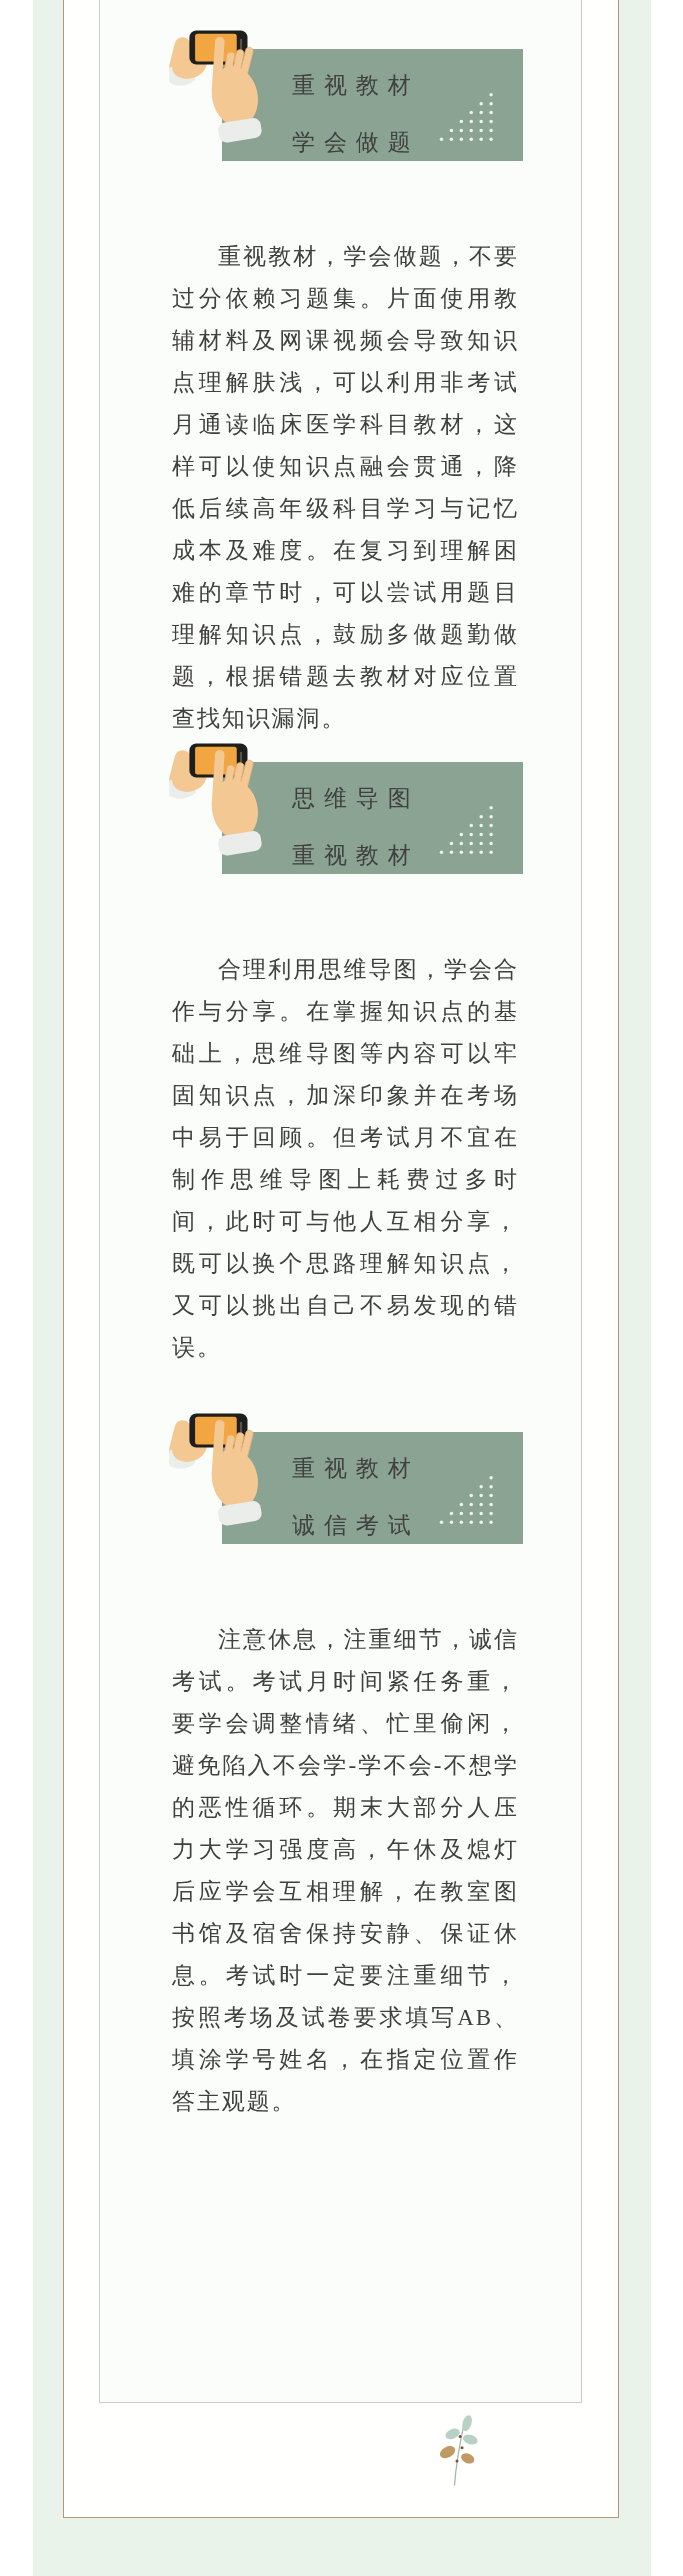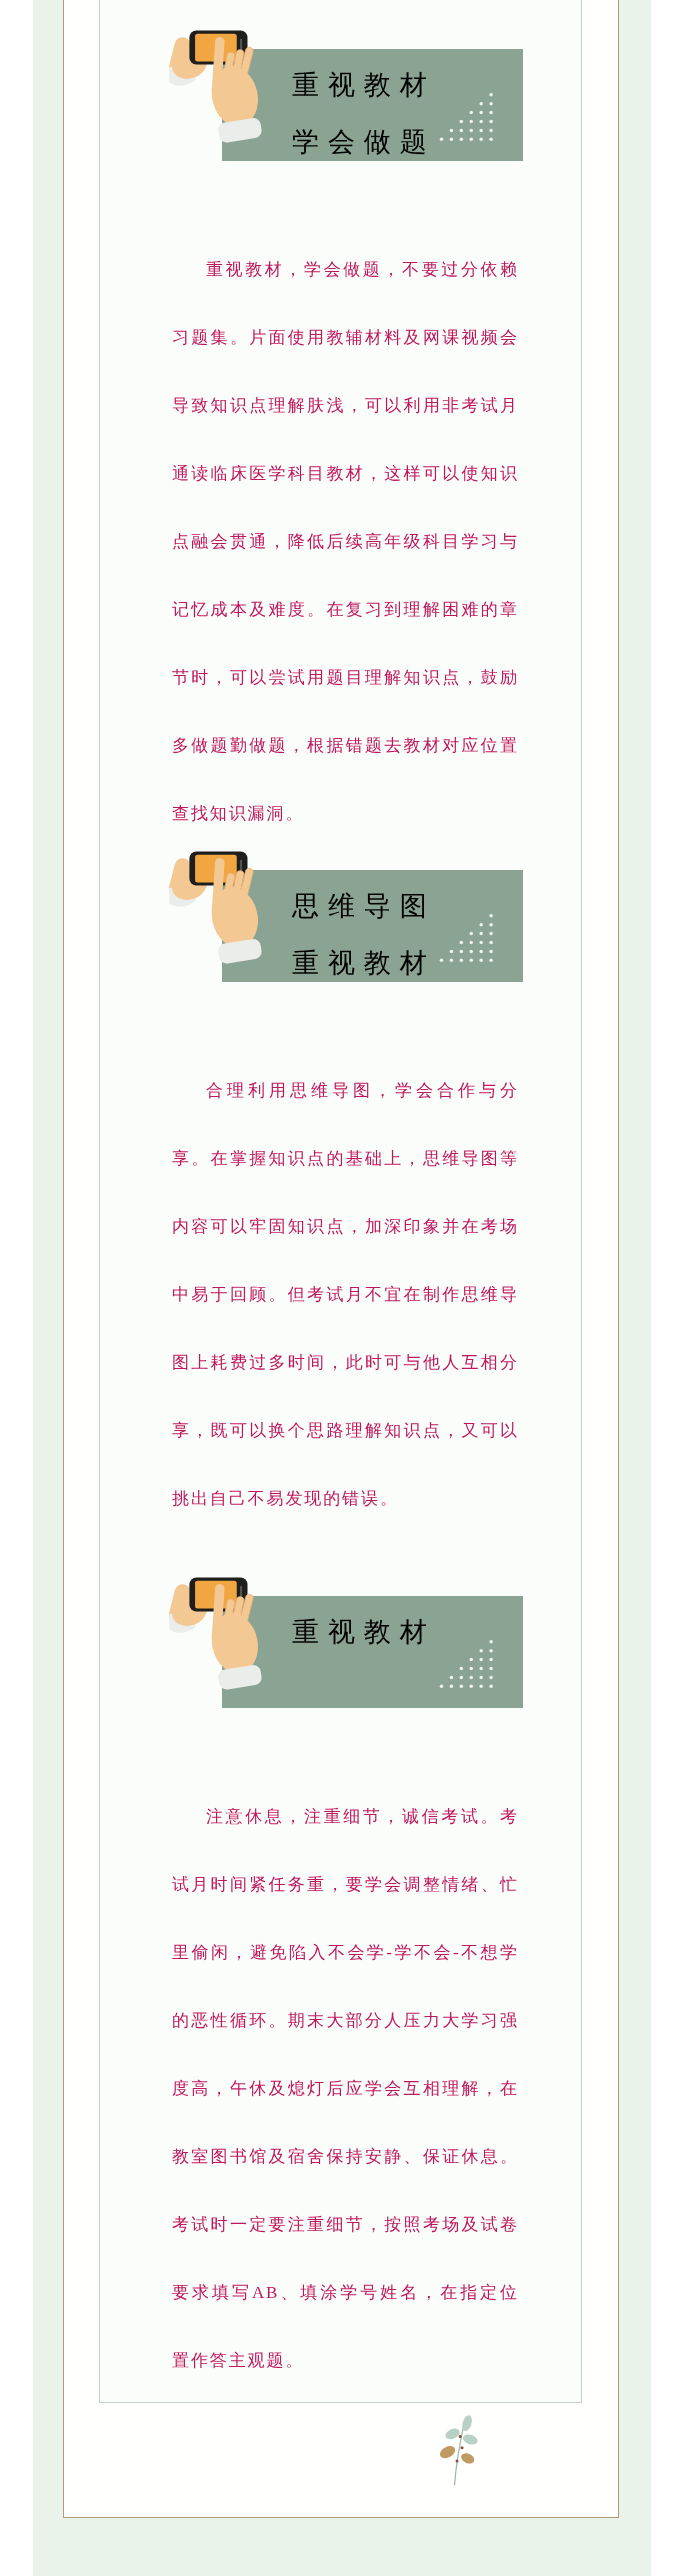--- a/index.html
+++ b/index.html
@@ -39,40 +39,40 @@
     margin-left:122px;
     background:#8ba393;
   }
   .banner-1 { margin-top:49px; }
   .banner-2 { margin-top:22px; }
   .banner-3 { margin-top:63px; }
   .banner-title {
     position:absolute; left:70px; top:8.2px;
   }
   .banner-line {
-    font-size:27px;
+    font-size:23px;
     line-height:57px;
     letter-spacing:8.9px;
-    color:#000000;
+    color:#404040;
     white-space:nowrap;
   }
   .illus {
     position:absolute; left:-63px; top:-21px;
     width:117px; height:161px;
   }
   .dots {
     position:absolute; right:24px; bottom:16.5px;
   }
   .para {
     margin:75px 0 0 72px;
     width:347px;
-    font-size:17px;
-    line-height:68px;
+    font-size:23px;
+    line-height:42px;
     letter-spacing:1.9px;
-    color:#be185d;
+    color:#404040;
     text-align:justify;
     text-indent:2em;
   }
   .plant {
     position:absolute; left:370px; top:2415px;
     width:46px; height:73px;
   }
 </style>
 </head>
 <body>
@@ -194,20 +194,21 @@
             <rect x="104" y="38" width="12" height="52" rx="6" fill="#f4c893" stroke="#e6b277" stroke-width="1.2" transform="rotate(10 110 64)"></rect>
             <rect x="118" y="34" width="12" height="54" rx="6" fill="#f4c893" stroke="#e6b277" stroke-width="1.2" transform="rotate(12 124 61)"></rect>
             <rect x="132" y="30" width="12" height="52" rx="6" fill="#f4c893" stroke="#e6b277" stroke-width="1.2" transform="rotate(14 138 56)"></rect>
             <rect x="86" y="14" width="15" height="92" rx="7.5" fill="#f4c893" transform="rotate(4 93 60)"></rect>
             <ellipse cx="120" cy="108" rx="36" ry="48" fill="#f4c893" transform="rotate(-12 120 108)"></ellipse>
             <rect x="94" y="146" width="68" height="32" rx="12" fill="#eaede9" transform="rotate(-9 128 162)"></rect>
           </g>
         </svg>
         <div class="banner-title">
           <div class="banner-line">重视教材</div>
+          <div class="banner-line">诚信考试</div>
         </div>
         <svg class="dots" width="61" height="54" viewBox="0 0 96 86">
           <g fill="#eef3ec">
             <circle cx="84" cy="6" r="2.8"></circle>
             <circle cx="68.2" cy="20.2" r="2.8"></circle>
               <circle cx="84" cy="20.2" r="2.8"></circle>
             <circle cx="52.4" cy="34.4" r="2.8"></circle>
               <circle cx="68.2" cy="34.4" r="2.8"></circle>
               <circle cx="84" cy="34.4" r="2.8"></circle>
             <circle cx="36.6" cy="48.6" r="2.8"></circle>

